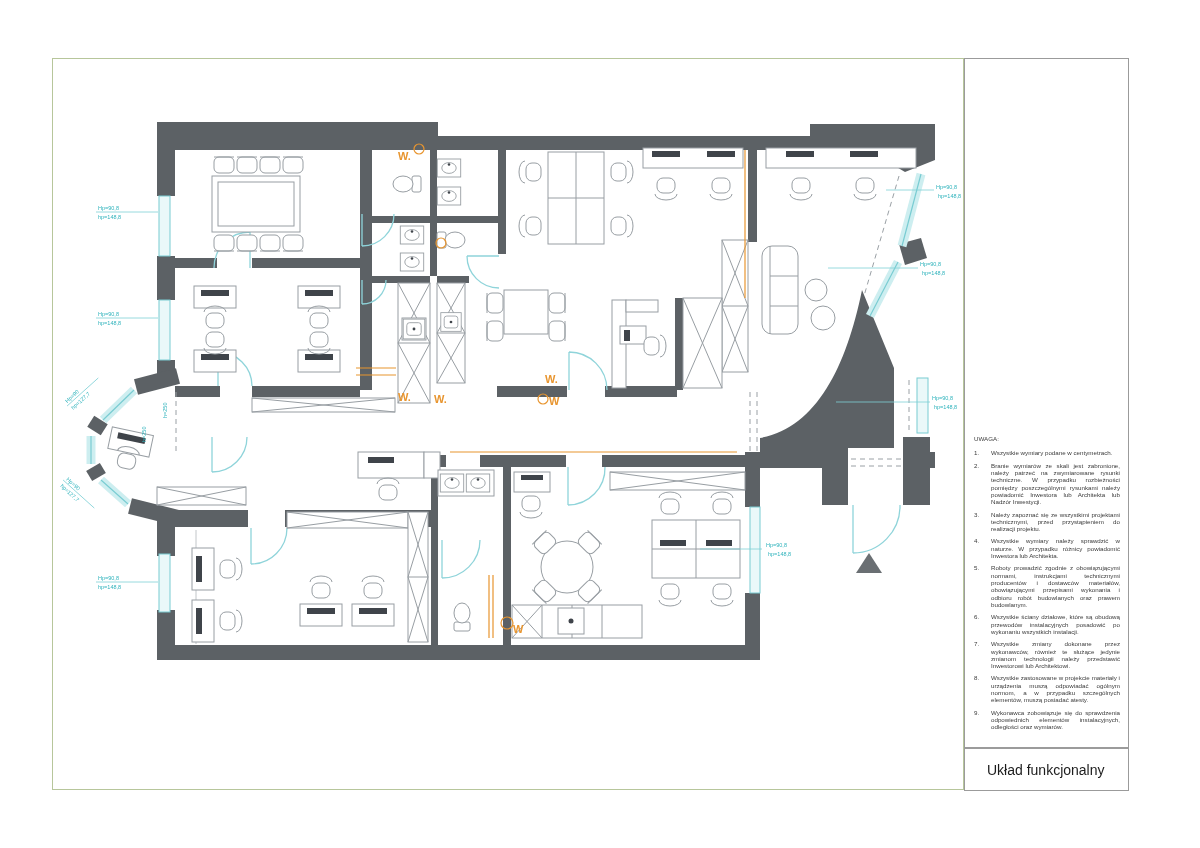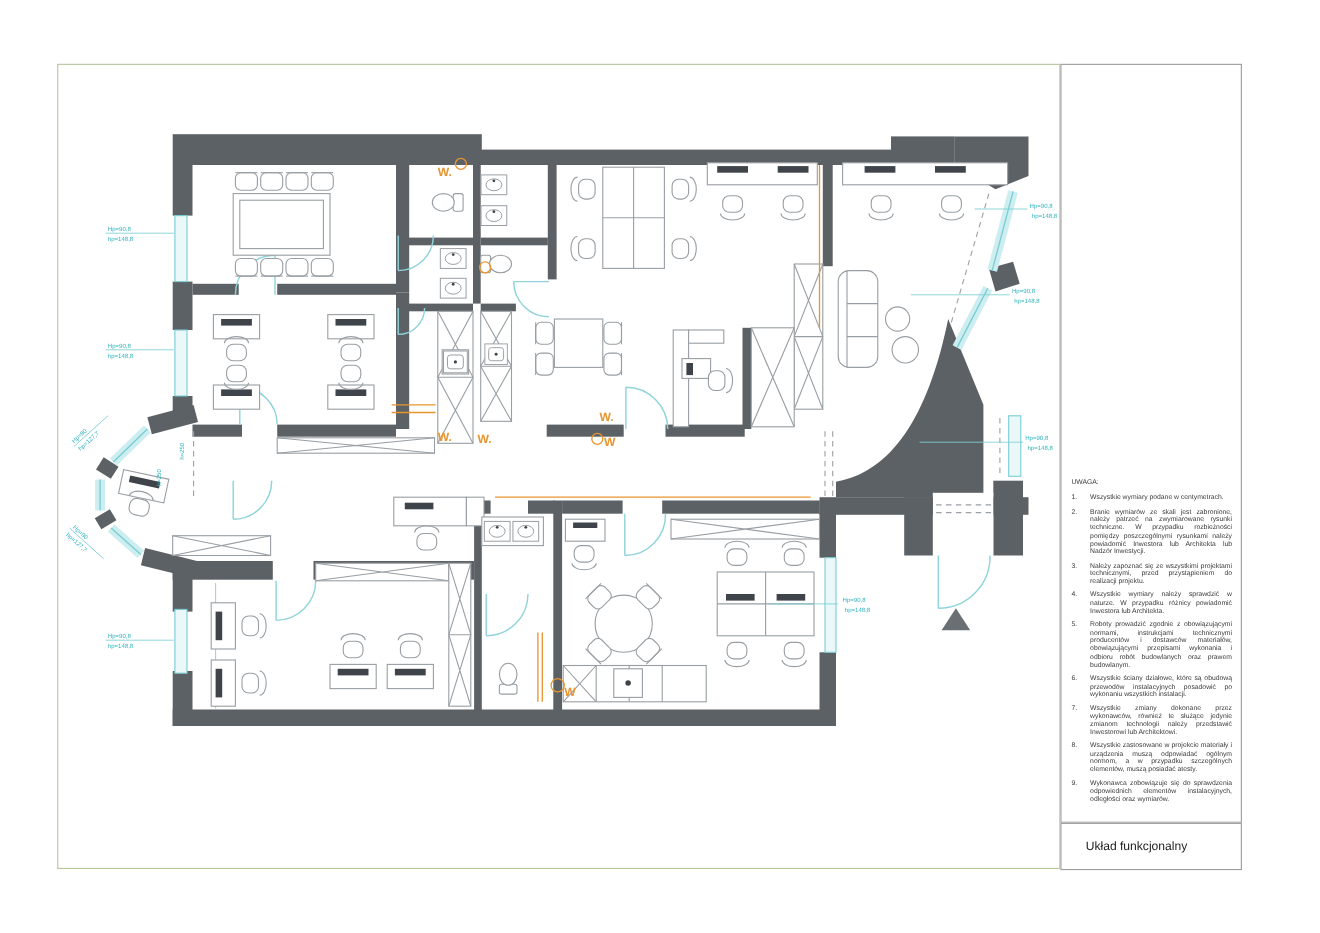--- a/index.html
+++ b/index.html
@@ -13,21 +13,21 @@
              border:1px solid #9b9b9b;box-sizing:border-box;background:#fff;}
   #notes-inner{padding:376px 8px 0 9px;color:#3a3a3a;font-size:6.2px;line-height:1.18;}
   .note-head{margin-bottom:7px;}
   .note-item{display:flex;margin-bottom:5px;}
   .note-num{width:17px;flex:none;}
   .note-text{flex:1;text-align:justify;}
   
   #title-box{position:absolute;left:964px;top:748px;width:165px;height:43px;
              border:1px solid #9b9b9b;box-sizing:border-box;background:#fff;
              display:flex;align-items:center;}
-  #title-box .t{padding-left:22px;font-size:11px;color:#1c1c1c;}
+  #title-box .t{padding-left:22px;font-size:14px;color:#1c1c1c;}
   svg{position:absolute;left:0;top:0;}
   
   .wall{fill:#5c6165;stroke:none;}
   .wallln{stroke:#5c6165;stroke-width:16;stroke-linecap:butt;fill:none;}
   .furn{fill:#ffffff;stroke:#989ea3;stroke-width:1;}
   .furnln{stroke:#989ea3;stroke-width:1;fill:none;}
   .dark{fill:#3f444a;stroke:none;}
   .winbase{stroke:#cdeef0;stroke-width:9;fill:none;}
   .wincore{stroke:#79ccd2;stroke-width:1.2;fill:none;}
   .winrect{fill:#eaf8f9;stroke:#79ccd2;stroke-width:1;}

